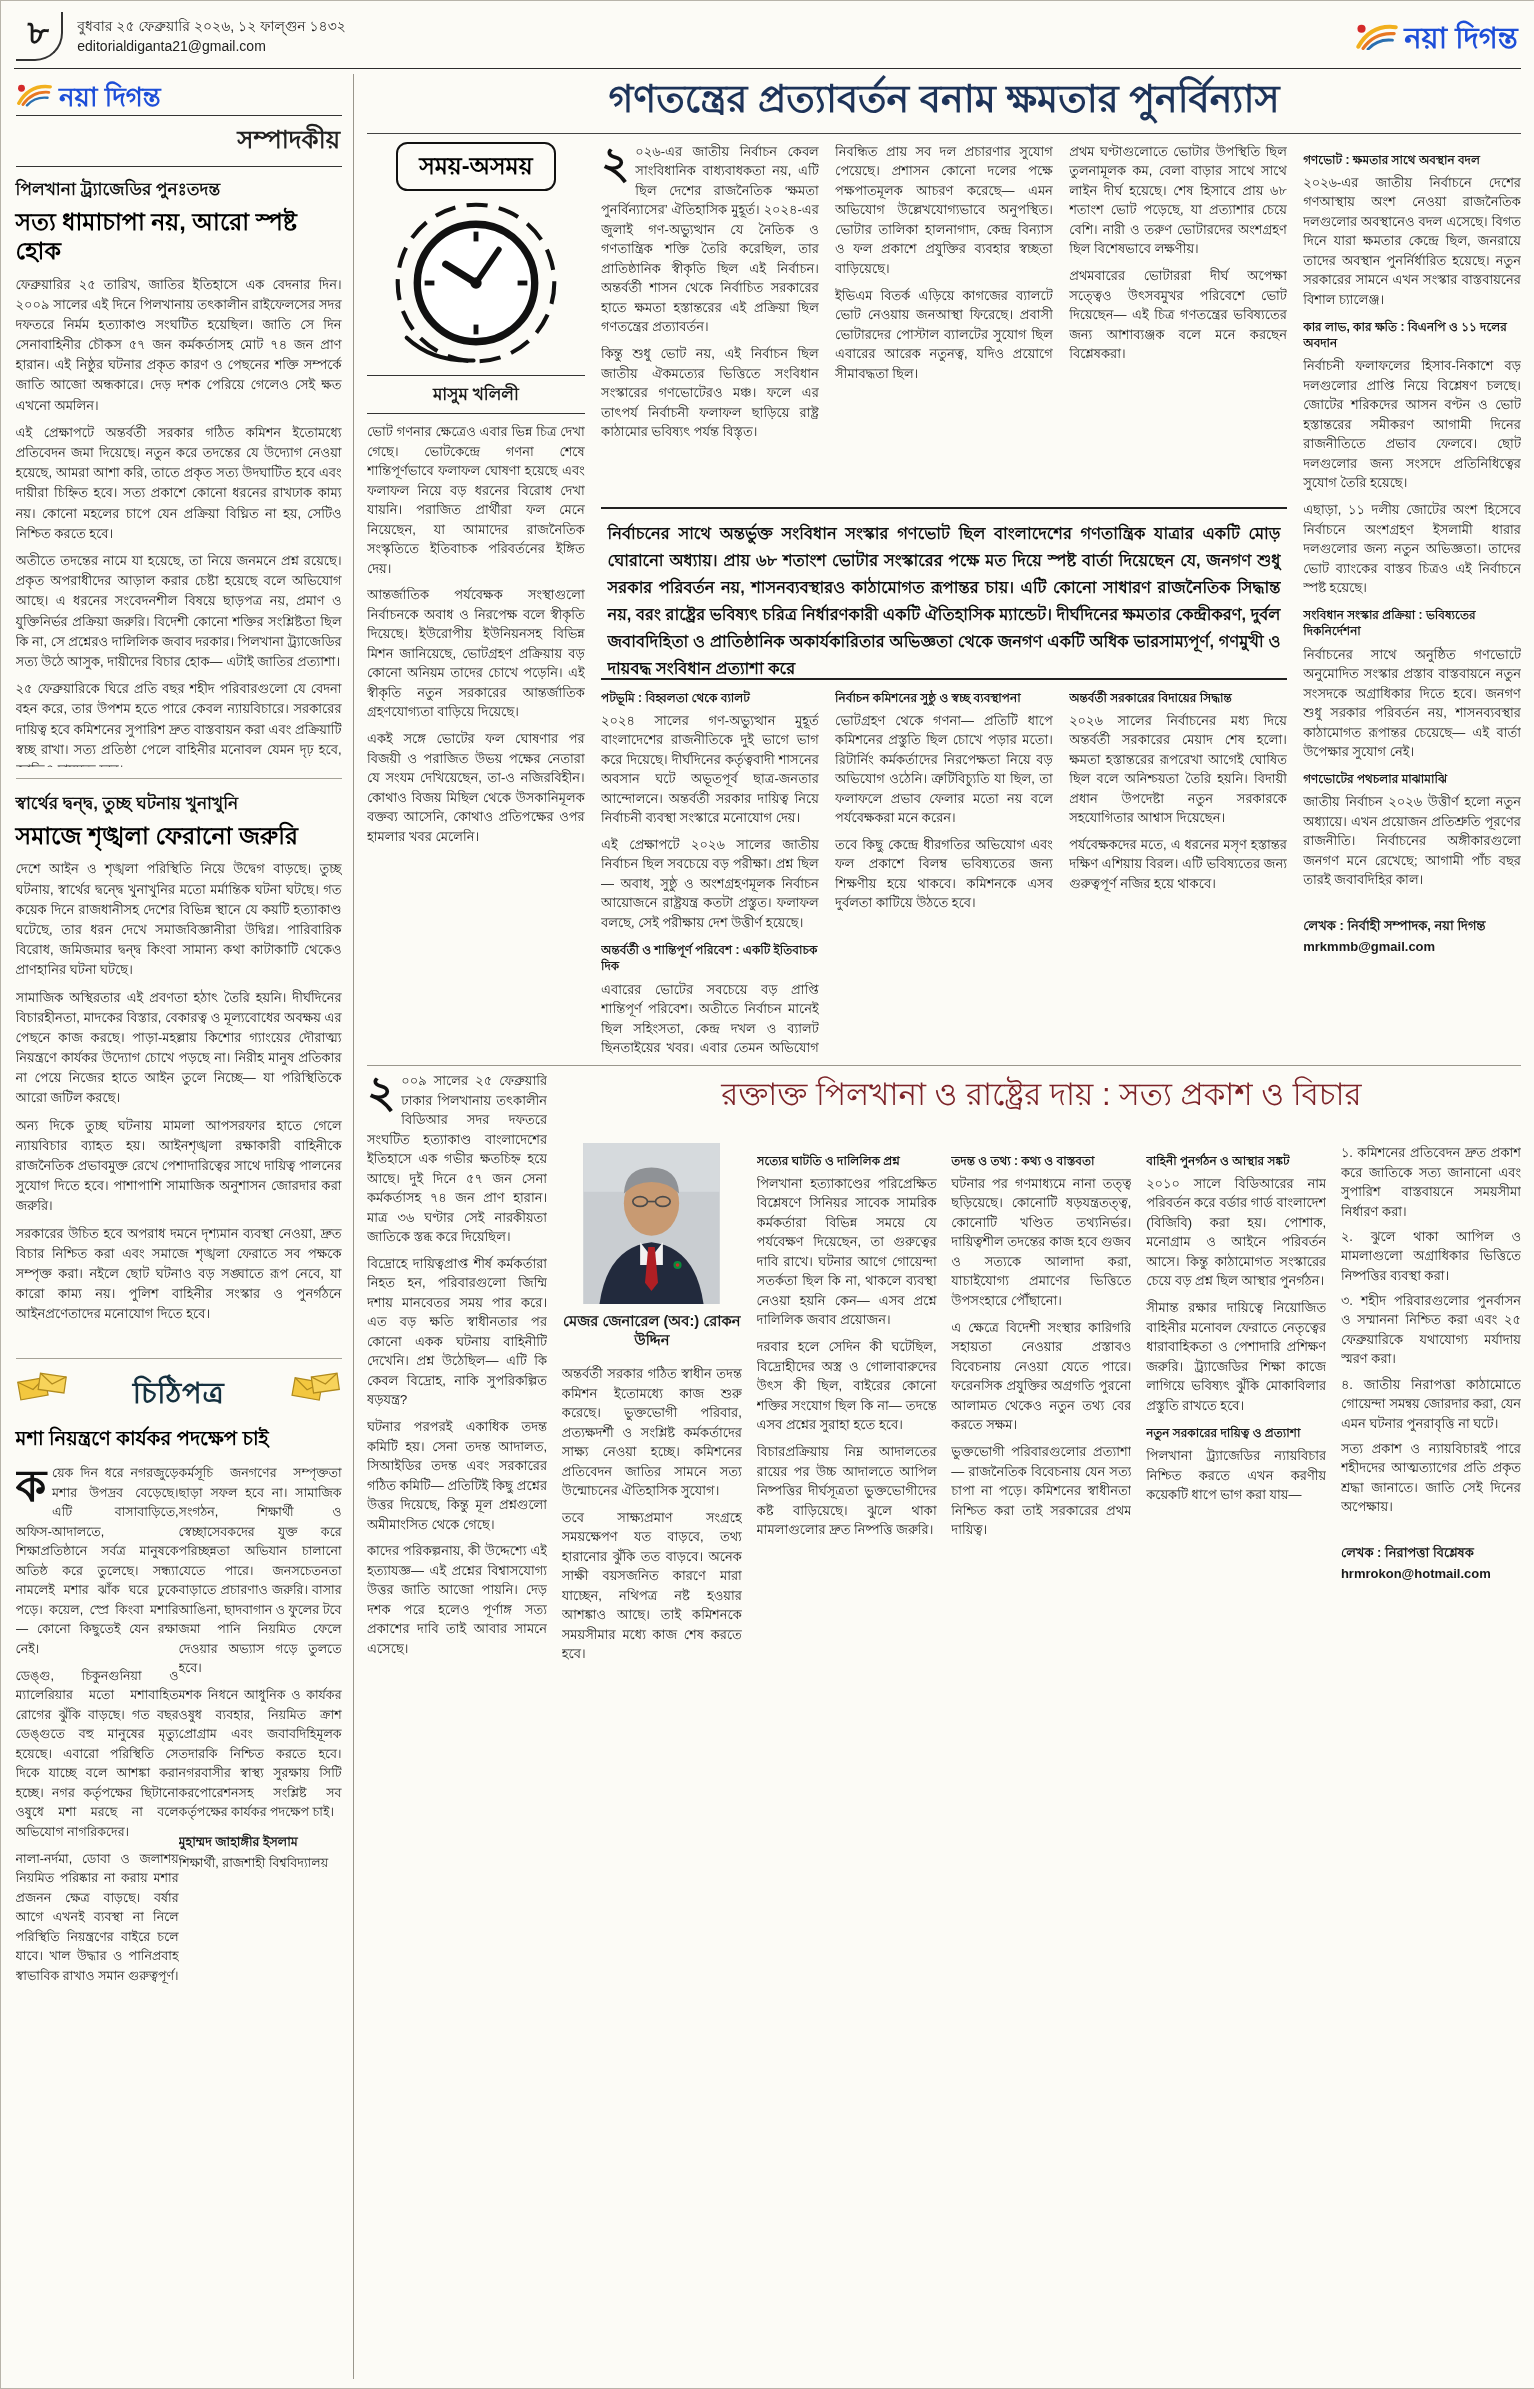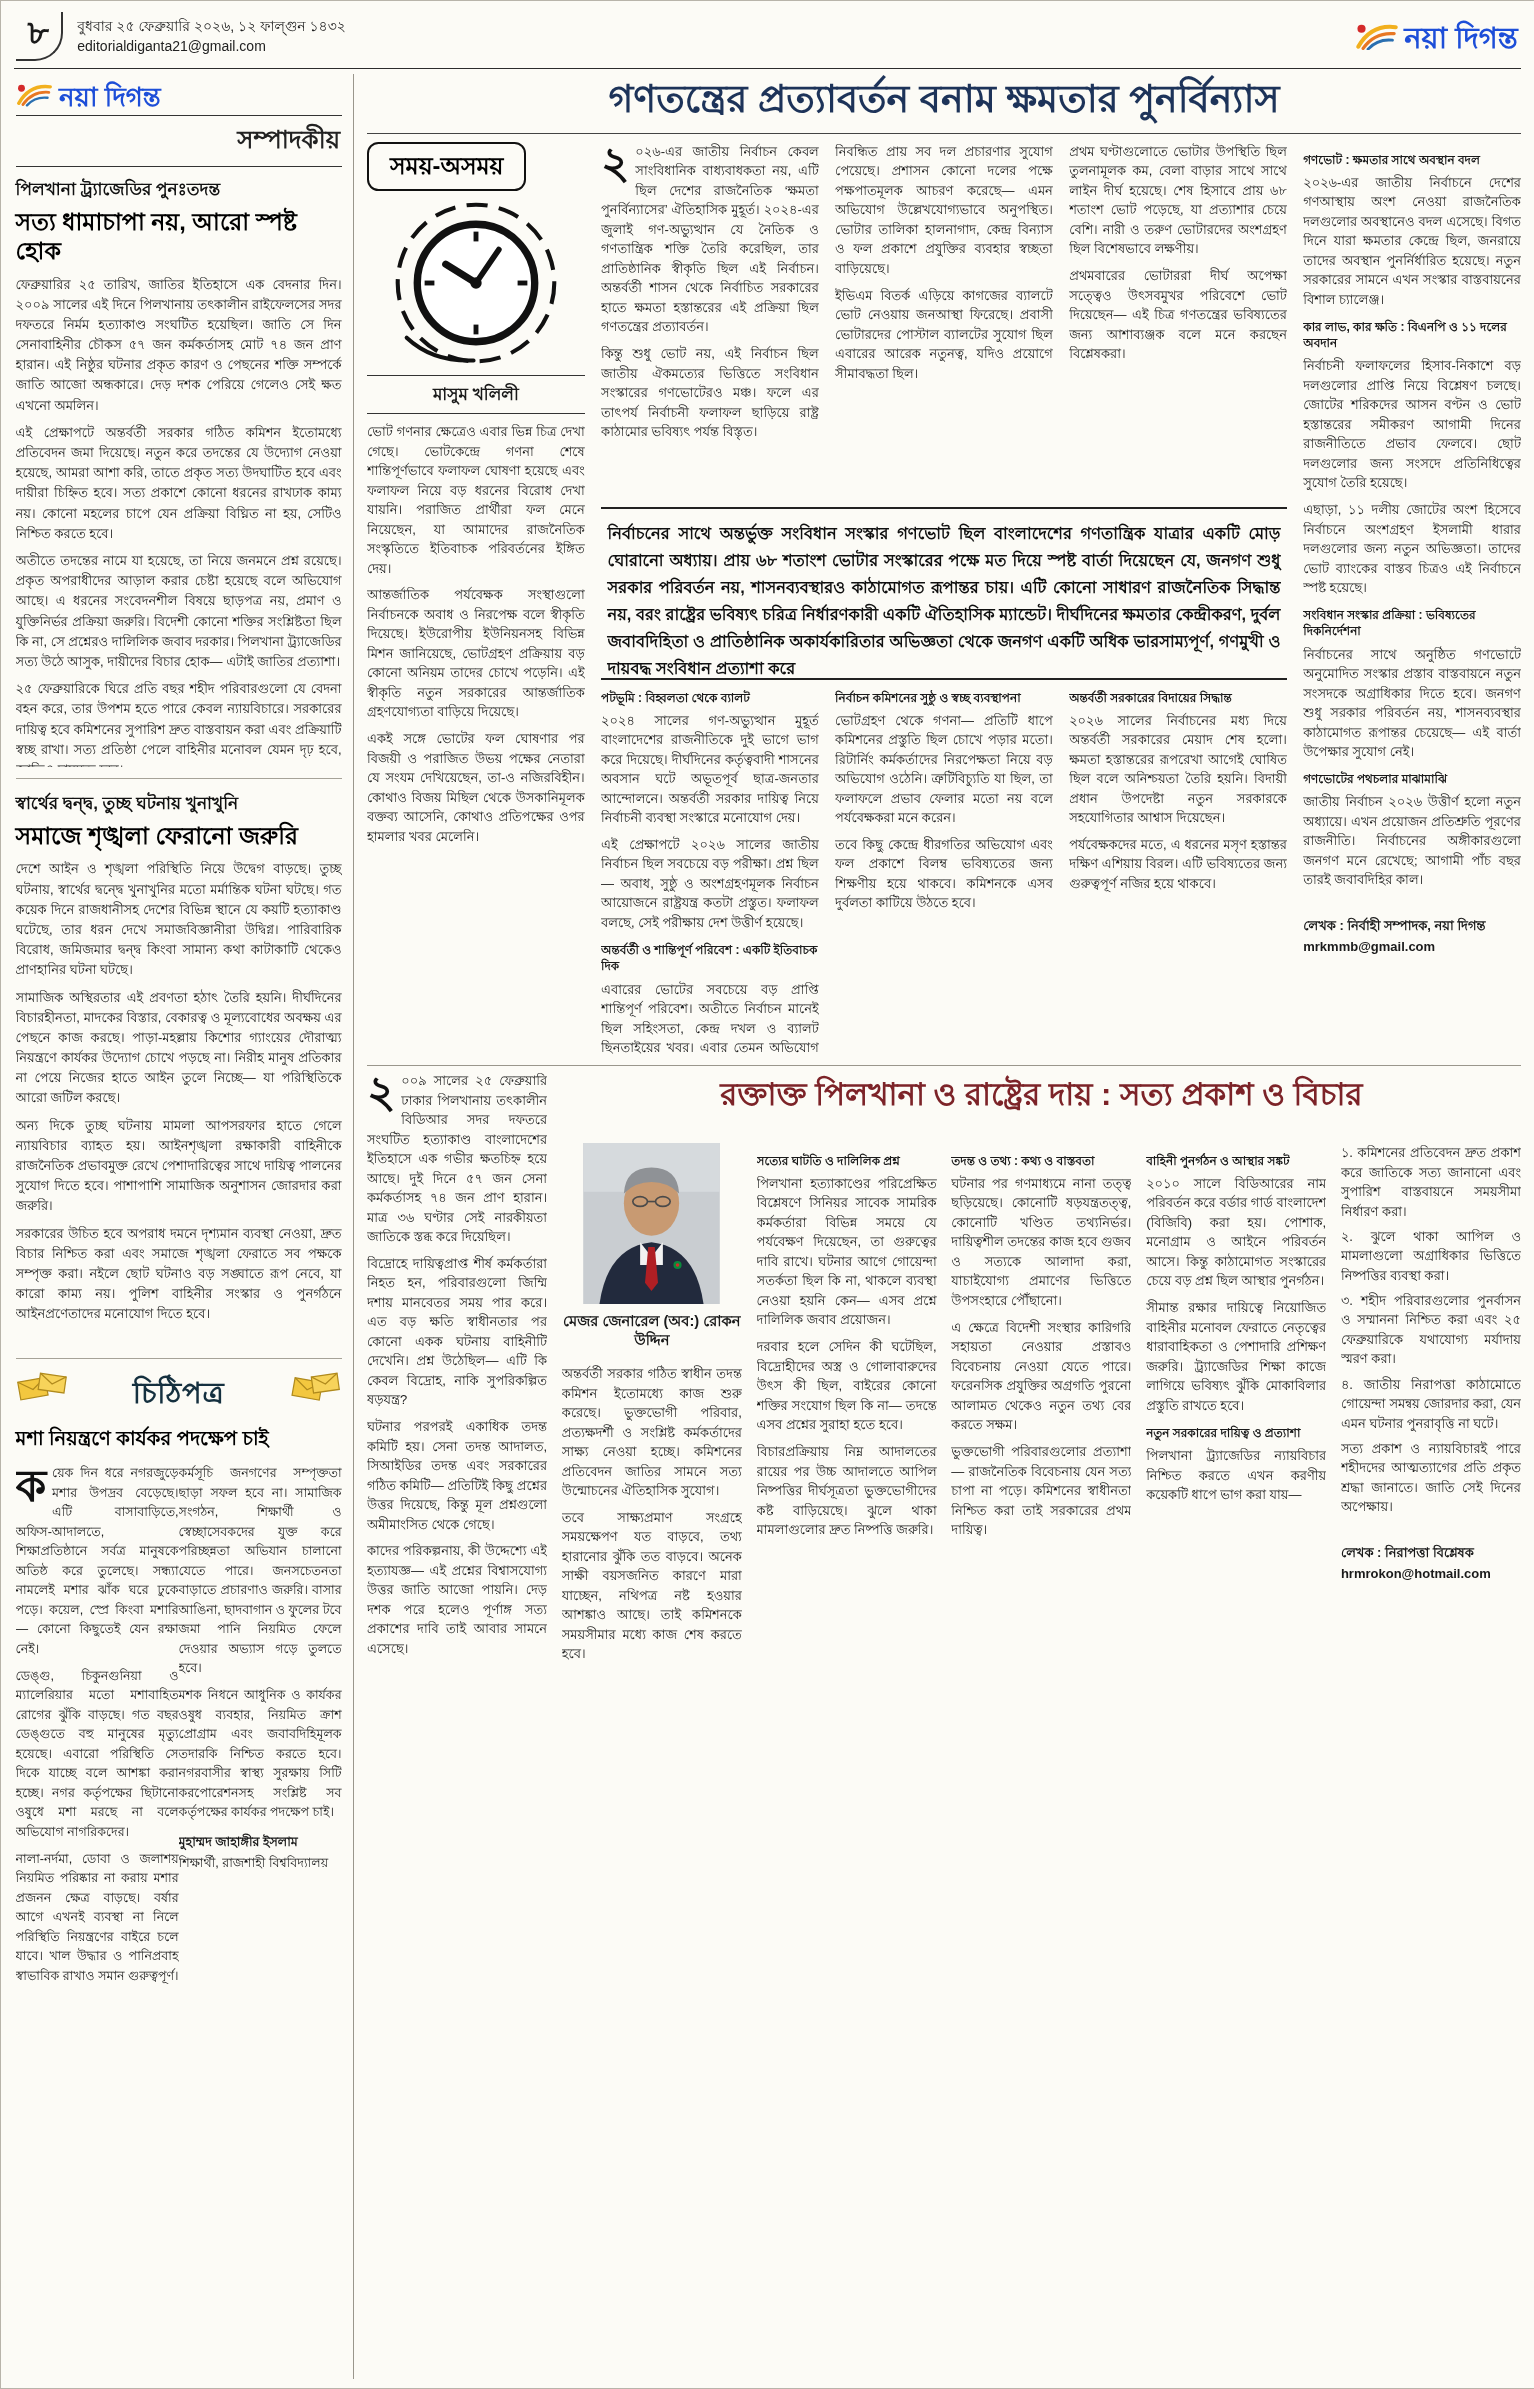--- a/index.html
+++ b/index.html
@@ -47,33 +47,33 @@
     padding:3.3px 0 9.8px; line-height:1.2; }
   .ma-grid { display:grid; grid-template-columns:repeat(5,1fr); grid-template-rows:365px 173px 1fr;
     column-gap:16.3px; height:926px; overflow:hidden; border-top:1.2px solid #444; padding-top:8.1px; }
   .ma-col { overflow:hidden; font-size:13px; line-height:1.5; }
   .ma-c1 { grid-column:1; grid-row:1/4; }
   .ma-c2t{ grid-column:2; grid-row:1; } .ma-c3t{ grid-column:3; grid-row:1; } .ma-c4t{ grid-column:4; grid-row:1; }
   .ma-c2b{ grid-column:2; grid-row:3; } .ma-c3b{ grid-column:3; grid-row:3; } .ma-c4b{ grid-column:4; grid-row:3; }
   .ma-c5 { grid-column:5; grid-row:1/4; }
   .pull-quote { grid-column:2/5; grid-row:2; border-top:2px solid #222; border-bottom:2px solid #222;
     padding:11.4px 6.5px; font-size:16.3px; font-weight:bold; line-height:1.65; text-align:justify; color:#101010; overflow:hidden; }
-  .somoy-wrap { text-align:left; margin-bottom:8.1px; }
+  .somoy-wrap { text-align:center; margin-bottom:8.1px; }
   .somoy-title { display:inline-block; border:2px solid #111; border-radius:11.4px; padding:4.9px 21px;
     font-size:23.6px; font-weight:bold; color:#000; margin-bottom:6.5px; }
   .clock { display:block; margin:1.6px auto 4.9px; }
   .author-line { text-align:center; font-size:17px; font-weight:bold; padding:5.7px 0;
     border-top:1.2px solid #333; border-bottom:1.2px solid #333; margin-bottom:8.1px; }
   
   .sa-sep { border:none; border-top:0.8px solid #9a968c; margin:6.5px 0 4.9px; }
   .sa-grid { display:grid; grid-template-columns:repeat(6,1fr); grid-template-rows:72px 221px 1fr;
     column-gap:14.7px; height:1288px; overflow:hidden; }
   .sa-col { overflow:hidden; font-size:13px; line-height:1.5; }
   .sa-c1 { grid-column:1; grid-row:1/4; }
-  .sa-headline { grid-column:2/7; grid-row:1; font-size:31px; font-weight:bold; color:#7c2328;
+  .sa-headline { grid-column:2/7; grid-row:1; font-size:31px; font-weight:normal; color:#7c2328;
     text-align:center; line-height:1.25; padding-top:4.9px; overflow:hidden; }
   .sa-photo { grid-column:2; grid-row:2; text-align:center; overflow:hidden; }
   .sa-byline { font-size:14.7px; font-weight:bold; margin-top:4.9px; line-height:1.3; }
   .sa-c2b { grid-column:2; grid-row:3; }
   .sa-c3 { grid-column:3; grid-row:2/4; } .sa-c4 { grid-column:4; grid-row:2/4; }
   .sa-c5 { grid-column:5; grid-row:2/4; } .sa-c6 { grid-column:6; grid-row:2/4; }
   
   .blk { margin:0 0 7.3px; text-align:justify; }
   .blk-h { font-weight:bold; font-size:12px; text-align:left; margin:9.8px 0 4.9px; line-height:1.35; }
   .blk-dc::first-letter { float:left; font-size:44px; line-height:37px; font-weight:bold; padding:2.4px 5.7px 0 0; color:#111; }

